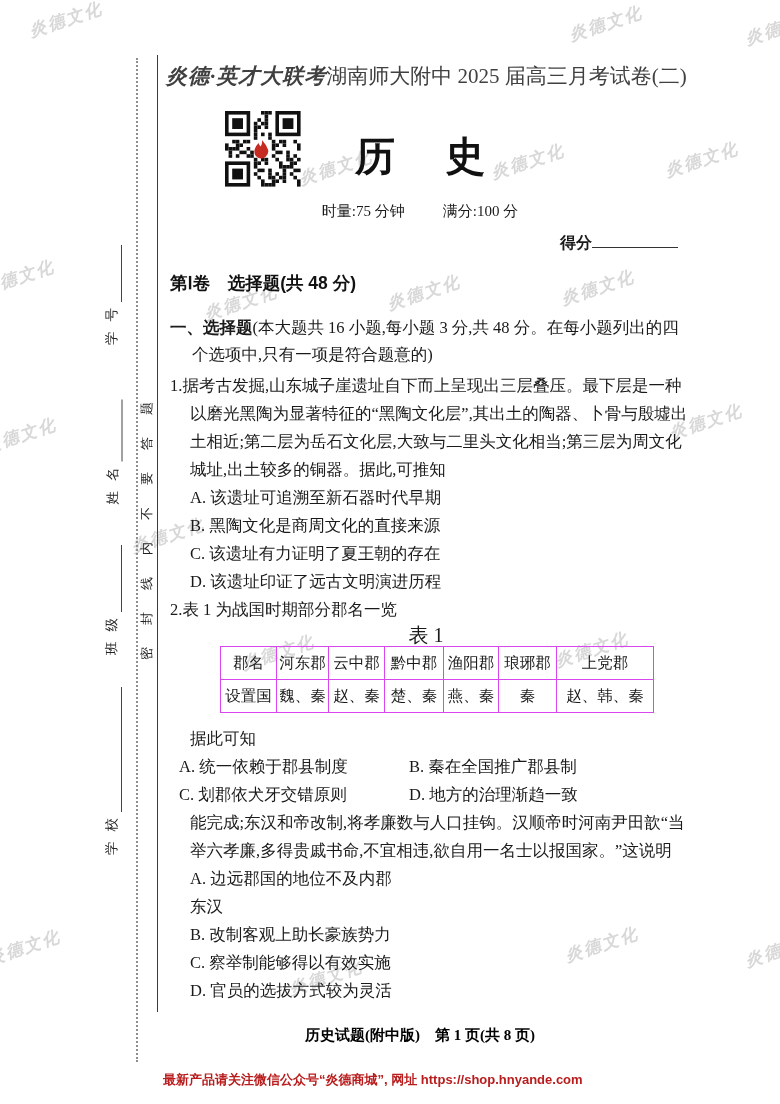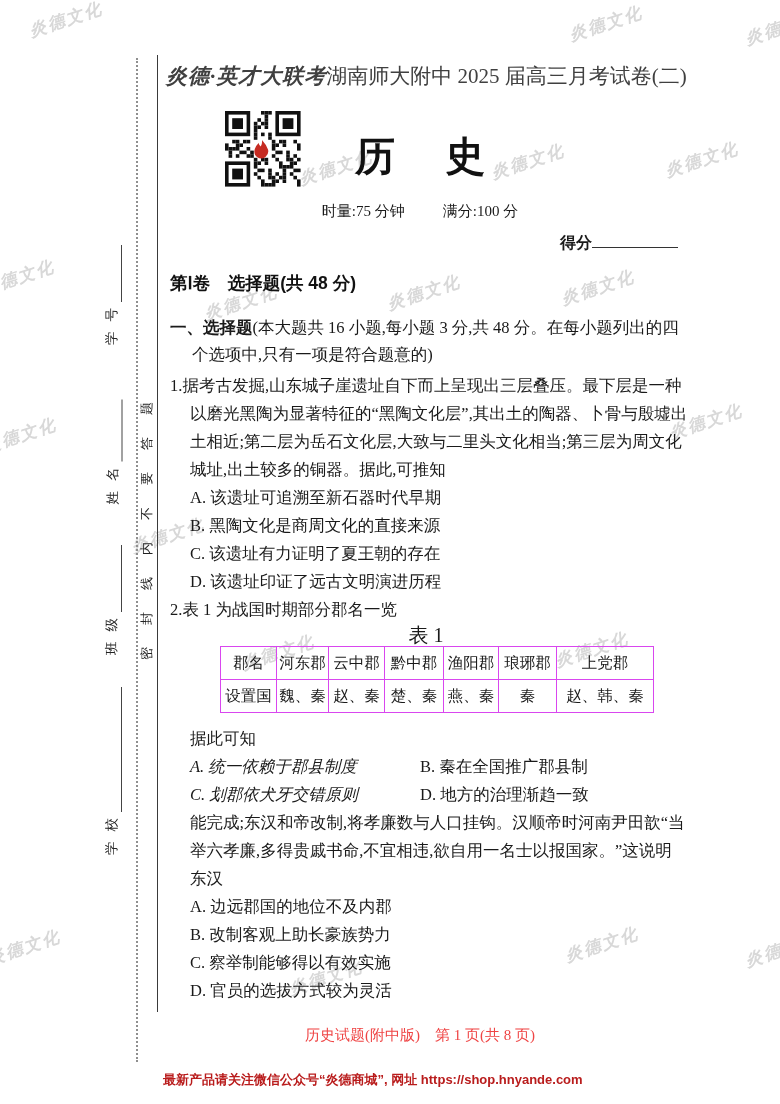--- a/index.html
+++ b/index.html
@@ -49,27 +49,27 @@
     position:absolute; top:271px; left:170px; width:500px; text-align:left;
     font-family:"Liberation Sans", sans-serif; font-weight:bold; font-size:17.5px; color:#111;
   }
   
   .intro { position:absolute; top:313px; left:170px; width:512px; font-size:16.5px; line-height:28.5px; }
   .intro .b { font-family:"Liberation Sans", sans-serif; font-weight:bold; }
   .questions { position:absolute; top:372px; left:170px; width:512px; font-size:16.5px; }
   .ln { height:28px; line-height:28px; white-space:nowrap; }
   .ind { padding-left:20px; }
   .opt-row { display:flex; height:28px; line-height:28px; white-space:nowrap; }
-  .opt-row .col1 { margin-left:20px; width:230px;font-style:italic; }
+  .opt-row .col1 { margin-left:9px; width:230px; }
   .tbl-caption { height:22px; line-height:22px; text-align:center; font-size:20px; }
   table.data { border-collapse:collapse; margin-left:50px; table-layout:fixed; width:433px; }
   table.data td { border:1px solid #d946ef; text-align:center; font-size:15.5px; height:32px; padding:0; white-space:nowrap; }
   .spacer12 { height:12px; }
   .page-footer {
-    position:absolute; top:1026px; left:170px; width:500px; text-align:center; font-size:15px; color:#ef4444;
+    position:absolute; top:1026px; left:170px; width:500px; text-align:center; font-size:15px; color:#000000;font-weight:bold;
   }
   .marketing {
     position:absolute; top:1071px; left:163px; font-family:"Liberation Sans", sans-serif;
     font-weight:bold; font-size:13px; color:#b91c1c; white-space:nowrap;
   }
 </style>
 </head>
 <body>
 
 <div class="page">
@@ -301,22 +301,22 @@
       <span class="col1">A. 统一依赖于郡县制度</span>
       <span class="col2">B. 秦在全国推广郡县制</span>
     </div>
     <div class="opt-row">
       <span class="col1">C. 划郡依犬牙交错原则</span>
       <span class="col2">D. 地方的治理渐趋一致</span>
     </div>
 
     <div class="ln ind">能完成;东汉和帝改制,将孝廉数与人口挂钩。汉顺帝时河南尹田歆“当</div>
     <div class="ln ind">举六孝廉,多得贵戚书命,不宜相违,欲自用一名士以报国家。”这说明</div>
+    <div class="ln ind">A. 边远郡国的地位不及内郡</div>
     <div class="ln ind">东汉</div>
-    <div class="ln ind">A. 边远郡国的地位不及内郡</div>
     <div class="ln ind">B. 改制客观上助长豪族势力</div>
     <div class="ln ind">C. 察举制能够得以有效实施</div>
     <div class="ln ind">D. 官员的选拔方式较为灵活</div>
   </div>
 
   <div class="page-footer">历史试题(附中版)　第 1 页(共 8 页)</div>
   <div class="marketing">最新产品请关注微信公众号“炎德商城”, 网址 https://shop.hnyande.com</div>
 
 </div>
 

